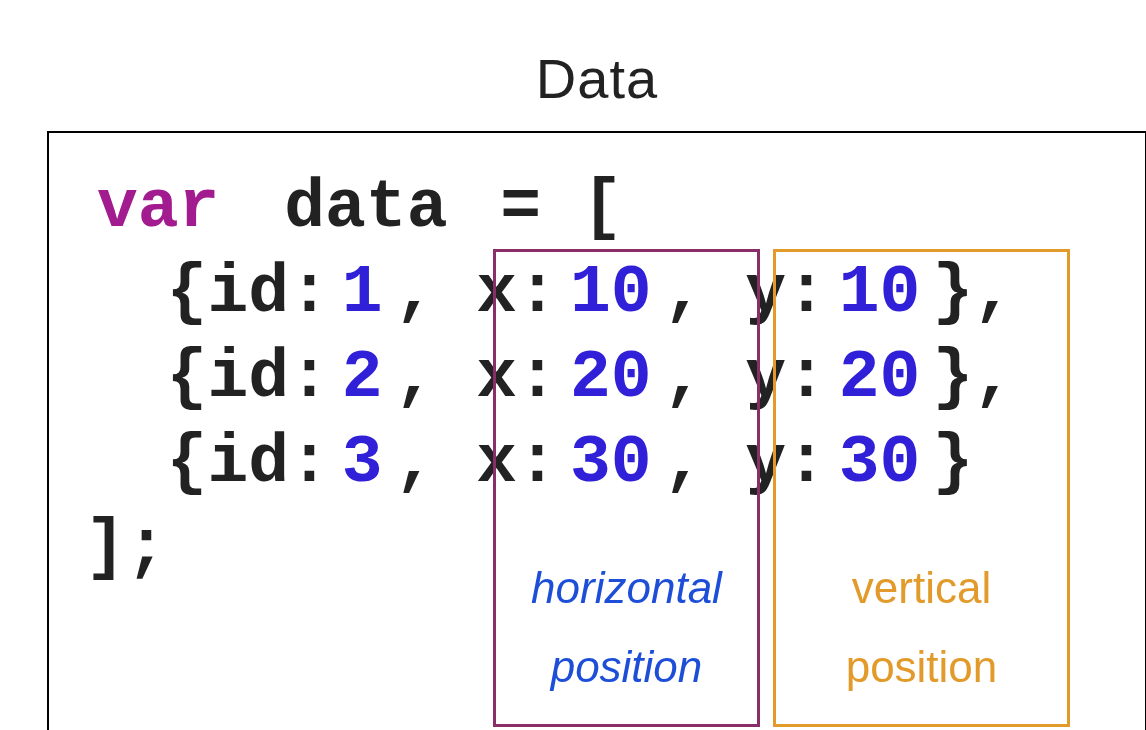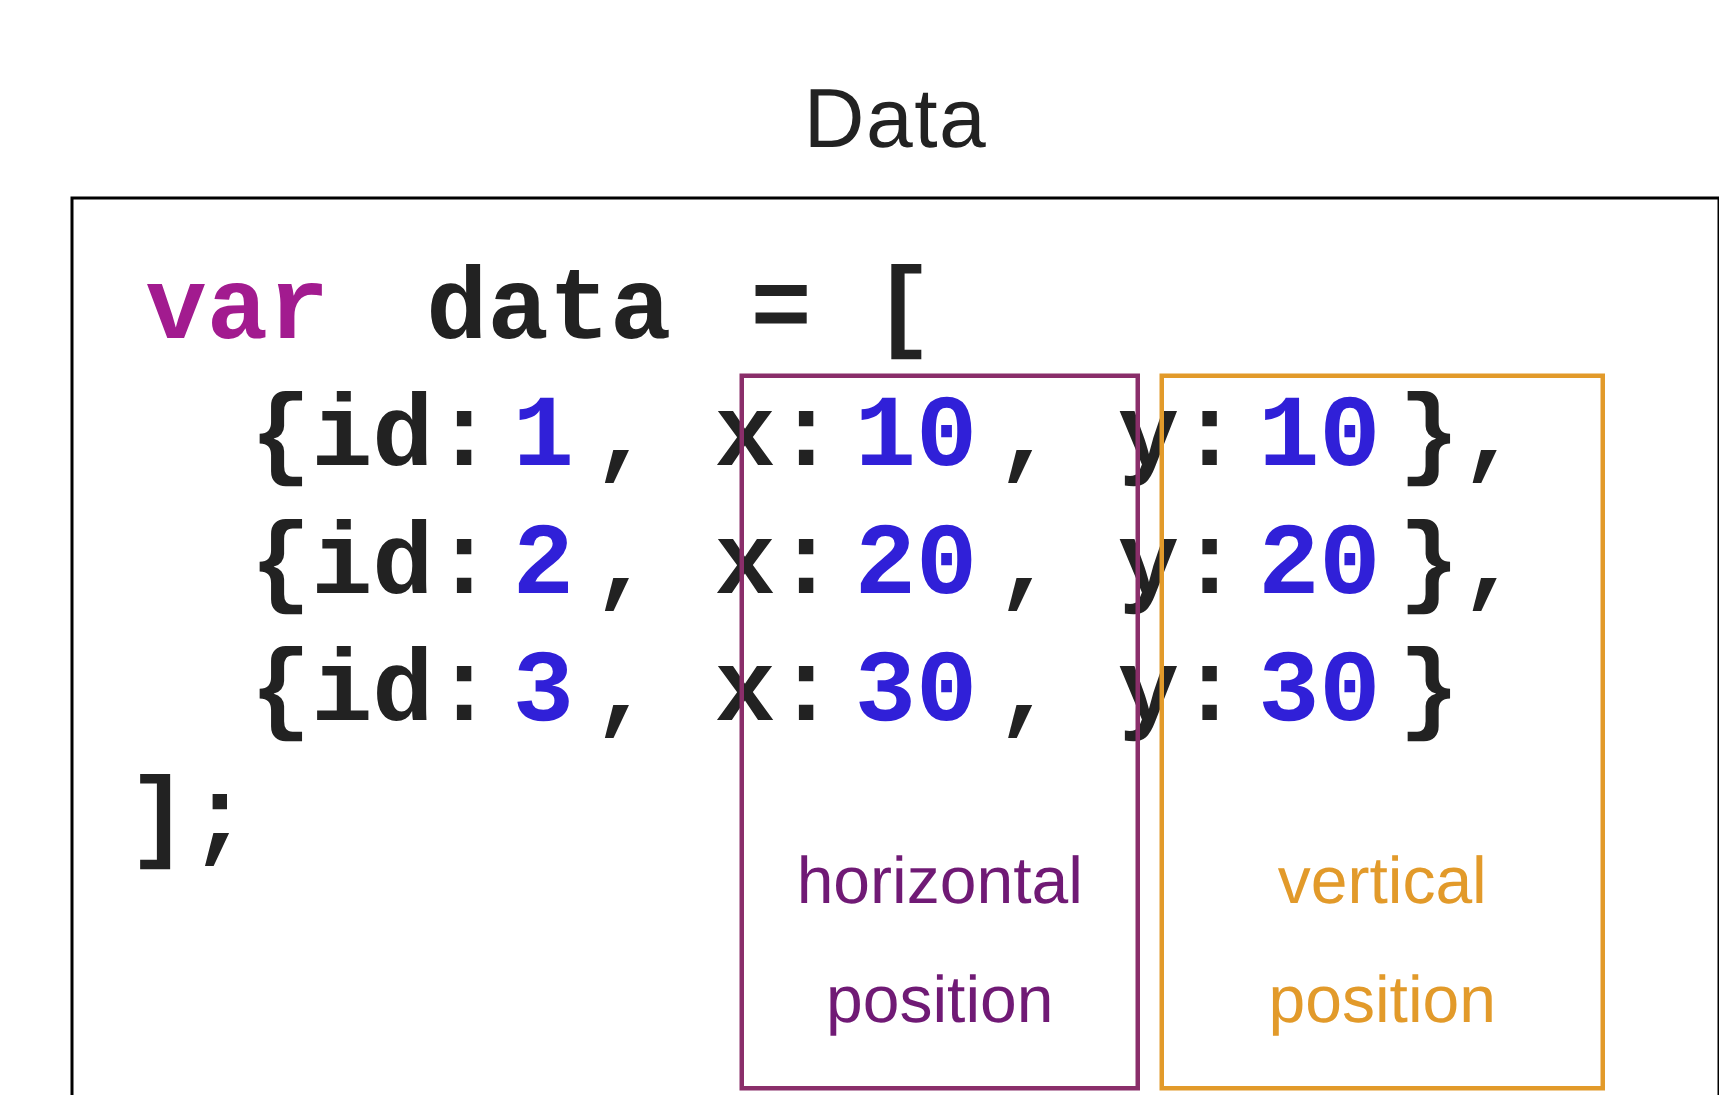--- a/index.html
+++ b/index.html
@@ -54,21 +54,21 @@
       font-weight: 300;
       line-height: 1.25;
     }
     .annot-x {
       border-color: #8a2e6a;
       left: 432px;
       top: 104px;
       width: 267px;
       height: 478px;
     }
-    .annot-x .label { color: #701a75; }
+    .annot-x .label { color: #1d4ed8; font-style: italic; }
     .annot-y {
       border-color: #e29a2a;
       left: 712px;
       top: 104px;
       width: 297px;
       height: 478px;
     }
     .annot-y .label { color: #e29a2a; }
   </style>
 </head>

